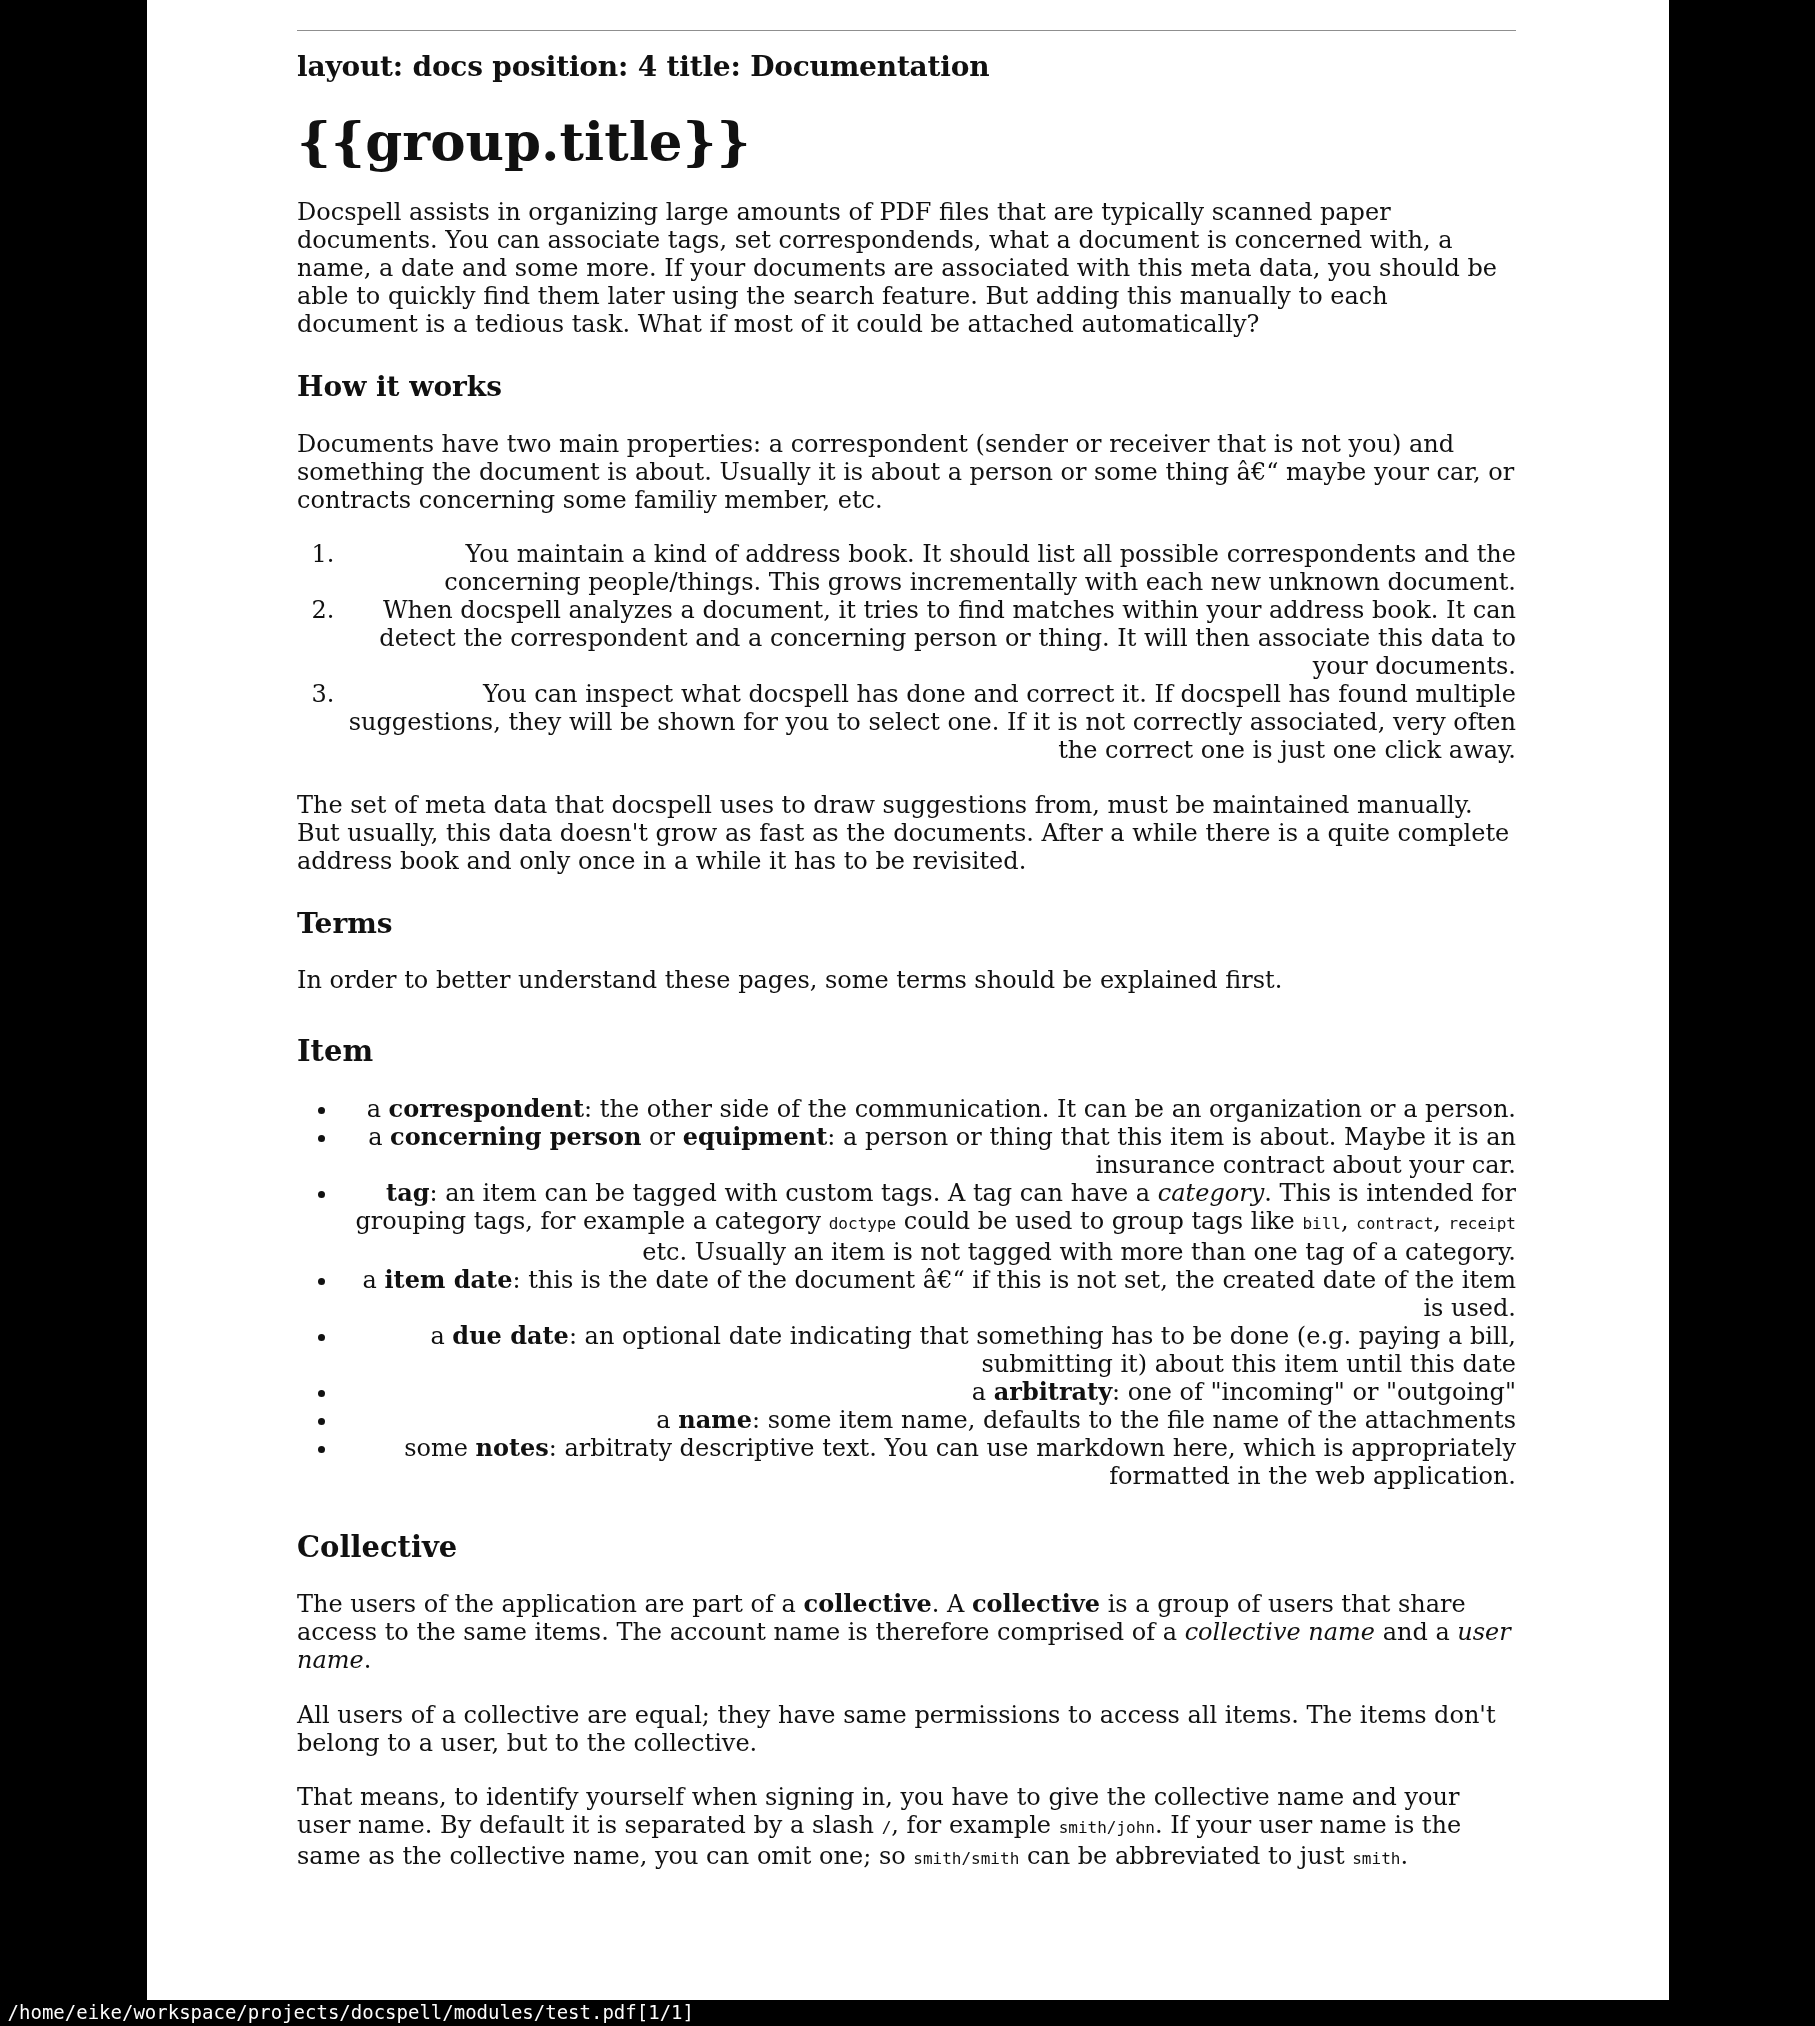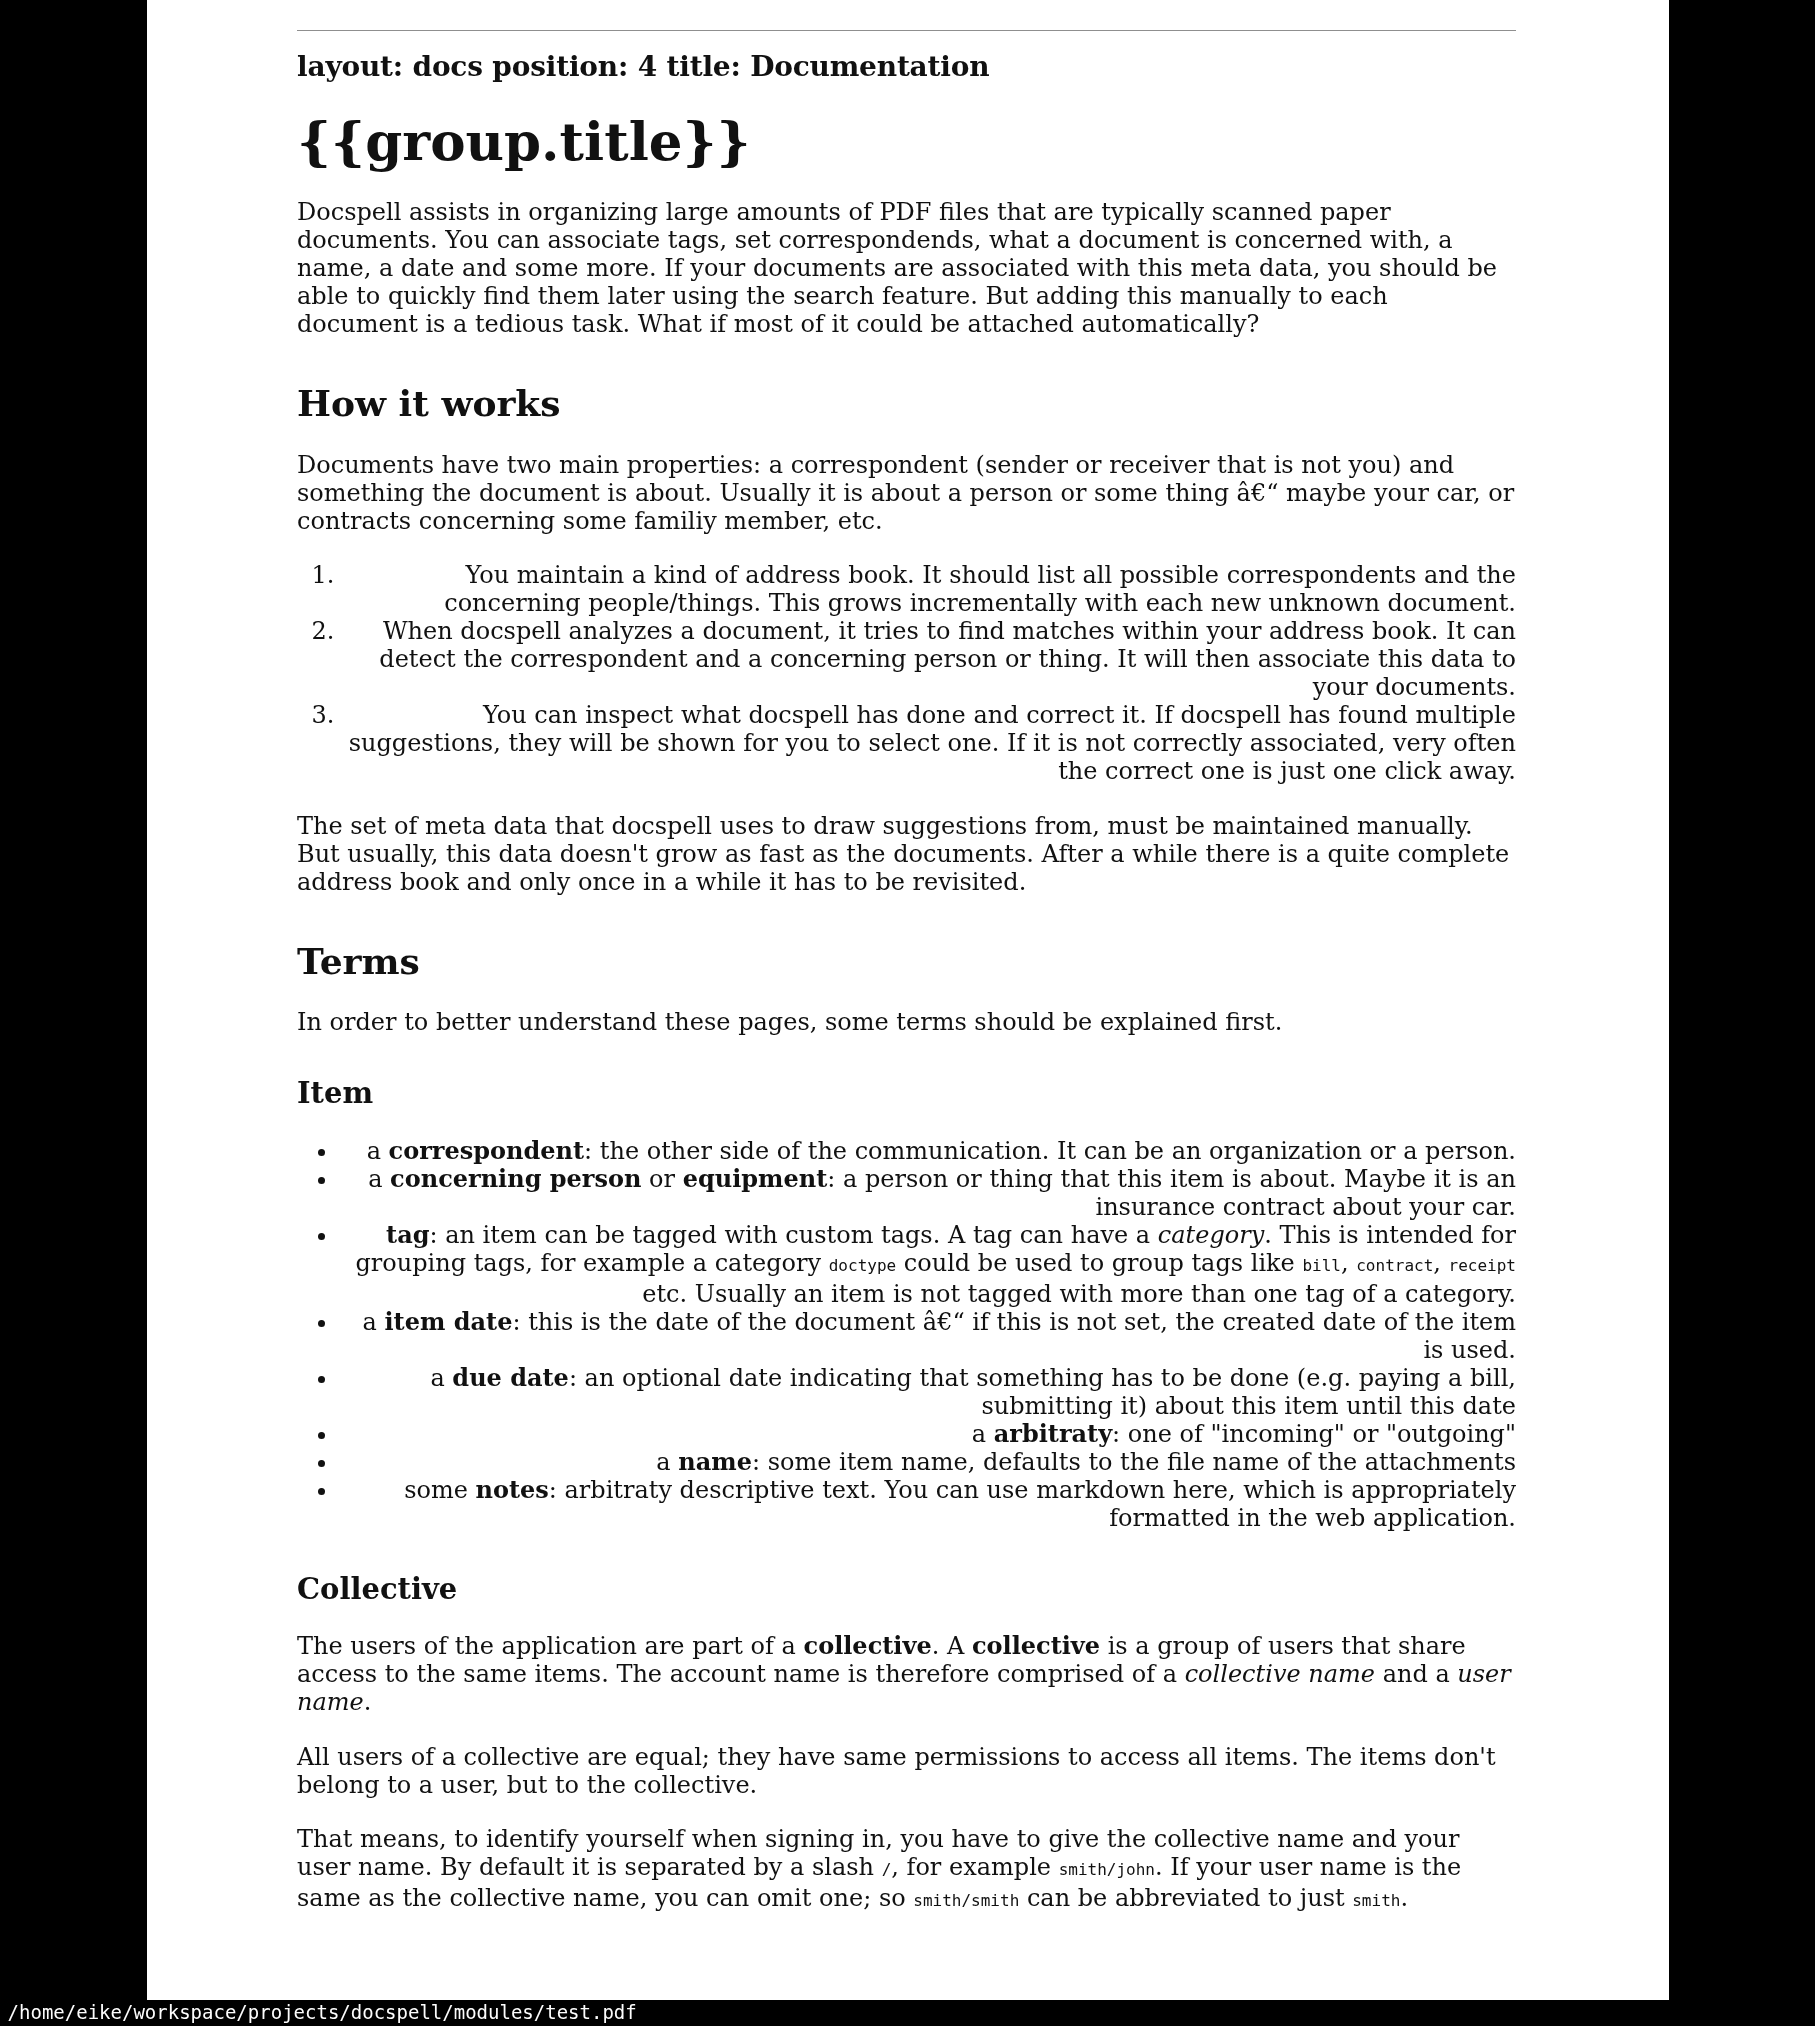--- a/index.html
+++ b/index.html
@@ -37,22 +37,22 @@
     margin: 26.5px 0 0 0;
     font-size: 53px;
     font-weight: bold;
   }
   p.body-text {
     margin: 26.5px 0 0 0;
     font-size: 24px;
     line-height: 28px;
   }
   h2.sec {
-    margin: 44px 0 0 0;
-    font-size: 36px;
+    margin: 32px 0 0 0;
+    font-size: 28px;
     font-weight: bold;
   }
   h3.subsec {
     margin: 40px 0 0 0;
     font-size: 29px;
     font-weight: bold;
   }
   ol.steps, ul.bullets {
     margin: 26.5px 0 0 0;
     font-size: 24px;
@@ -71,24 +71,23 @@
   .statusbar {
     position: absolute;
     left: 0; top: 2000px;
     width: 1815px; height: 26.5px;
     background: #000;
     color: #fdfdfd;
     font-family: "DejaVu Sans Mono", monospace;
     font-size: 19px;
     line-height: 25.6px;
     display: flex;
-    justify-content: space-between;
+    justify-content: flex-start;
     box-sizing: border-box;
     padding: 0 9.5px 0 7.6px;
-    flex-direction: column;
   }
 </style>
 </head>
 <body>
 
 <div class="page">
   <div class="content">
     <hr class="top-rule">
     <div class="frontmatter">layout: docs position: 4 title: Documentation</div>
     <h1 class="doc-title">{{group.title}}</h1>

